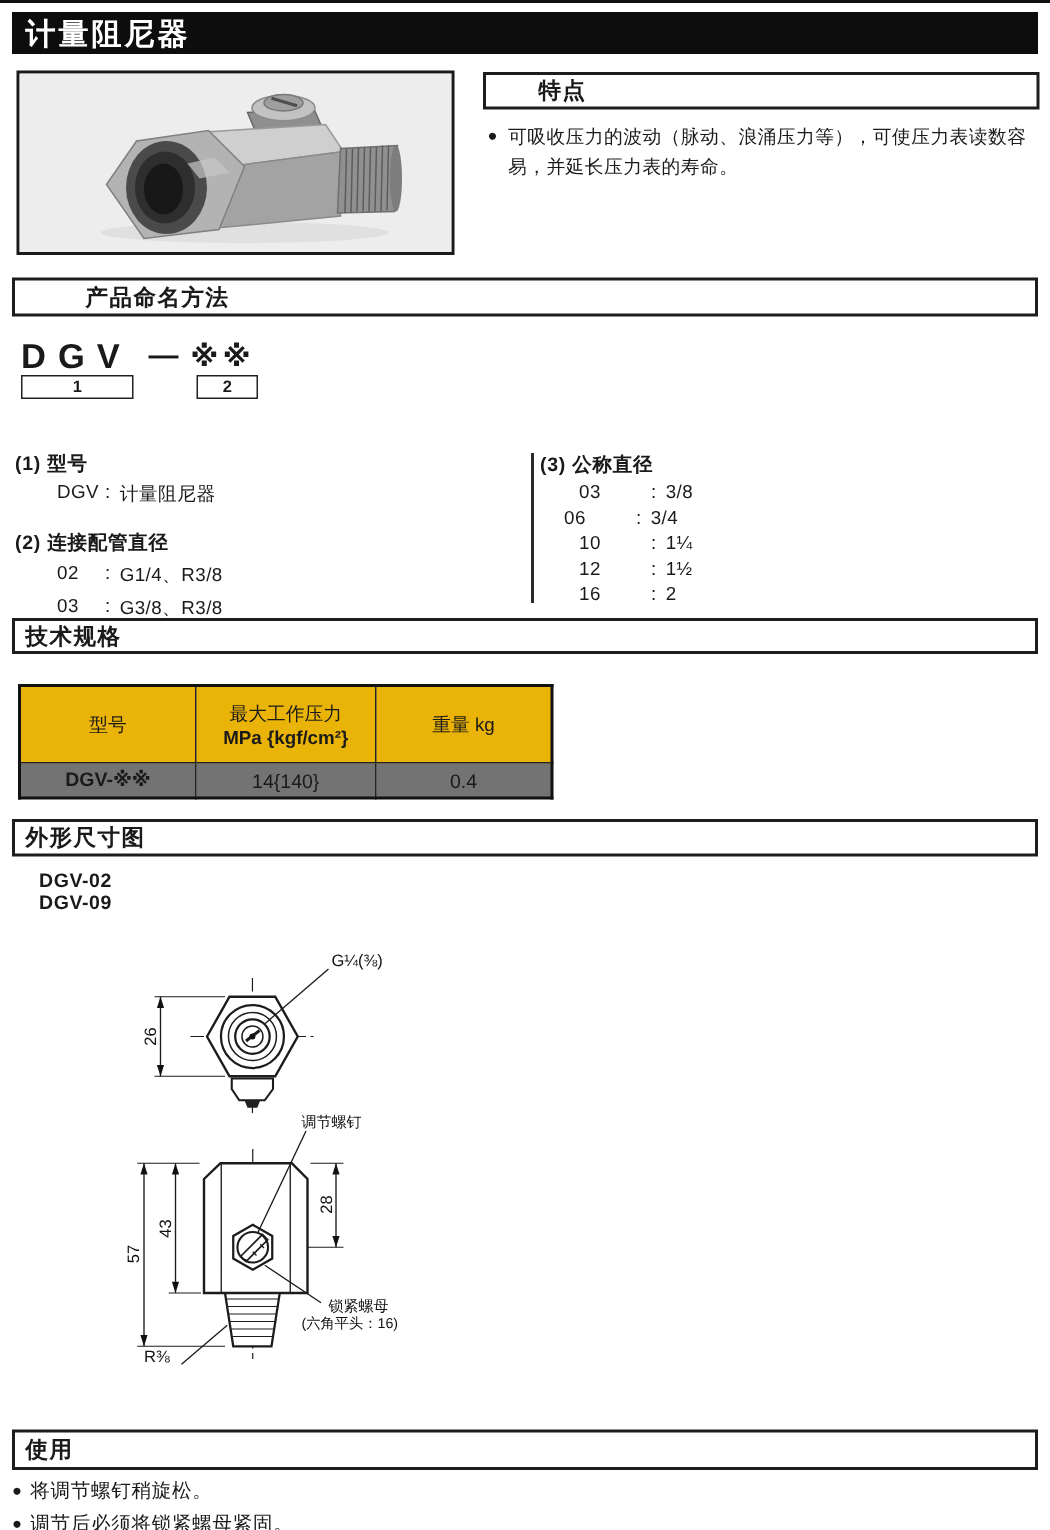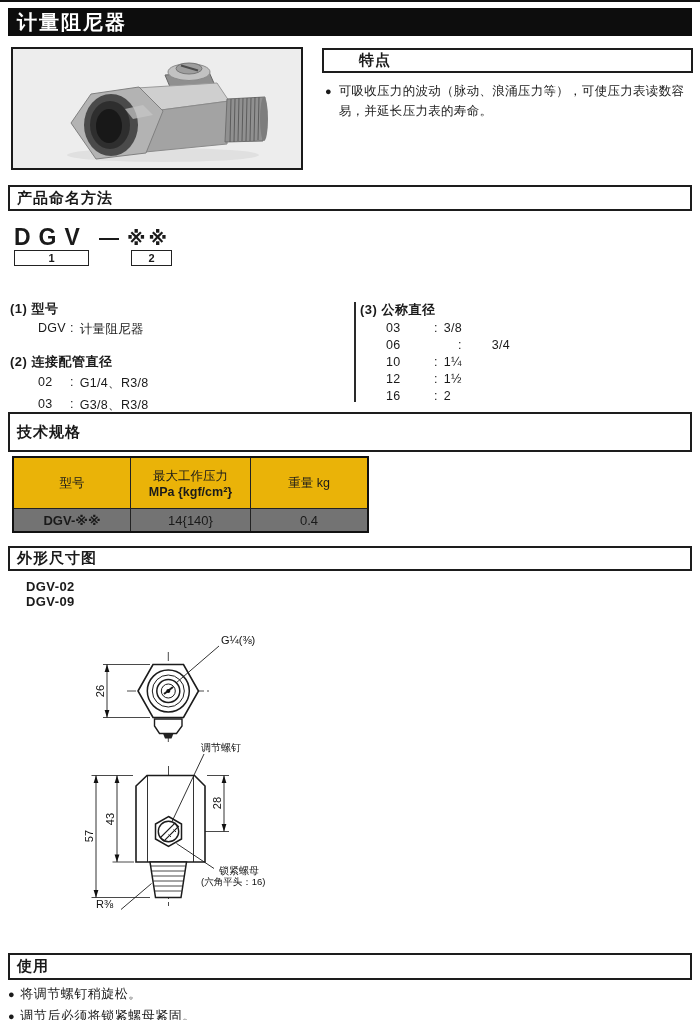--- a/index.html
+++ b/index.html
@@ -19,37 +19,37 @@
   .sec-box{border:2px solid #1d1d1d;background:#fff;display:flex;align-items:center;box-sizing:border-box;}
   .sec-box span{font-size:15px;font-weight:bold;letter-spacing:1px;padding-left:7px;}
   
   .photo-frame{left:11px;top:47px;width:292px;height:123px;border:2px solid #1a1a1a;box-sizing:border-box;background:#ededed;}
   
   .feat-box{left:322px;top:48px;width:371px;height:25px;padding-left:28px;}
   .feat-bullet{left:325px;top:82px;width:368px;display:flex;}
   .feat-bullet .dot{font-size:11px;line-height:19px;margin-right:7px;}
   .feat-bullet .txt{font-size:12.5px;line-height:19.5px;letter-spacing:0.3px;}
   
-  .naming-box{left:8px;top:185px;width:684px;height:26px;}
+  .naming-box{left:8px;top:185px;width:684px;height:26px;padding-left:40px;}
   .code-prefix{left:14px;top:224px;font-size:23px;font-weight:bold;letter-spacing:8px;}
   .code-dash{left:99px;top:226px;font-size:20px;font-weight:bold;}
   .code-suffix{left:127px;top:227px;font-size:19px;font-weight:bold;letter-spacing:3px;}
   .code-box{border:1.5px solid #222;display:flex;align-items:center;justify-content:center;
     font-size:11px;font-weight:bold;box-sizing:border-box;}
   .code-box1{left:14px;top:250px;width:75px;height:16px;}
   .code-box2{left:131px;top:250px;width:41px;height:16px;}
   .col-label{font-size:13px;font-weight:bold;letter-spacing:0.5px;}
   .nrow{display:flex;font-size:12.5px;letter-spacing:0.3px;}
   .nrow .c{display:inline-block;}
   .col12 .c{width:32px;}
   .col3 .c{width:48px;}
   .nrow .s{margin-right:6px;}
   .vdivider{left:354px;top:302px;width:2px;height:100px;background:#2a2a2a;}
   
-  .specs-box{left:8px;top:412px;width:684px;height:40px;}
+  .specs-box{left:8px;top:412px;width:684px;height:24px;}
   table.spec{position:absolute;left:12px;top:456px;border-collapse:collapse;table-layout:fixed;}
   table.spec td{border:1.5px solid #222;text-align:center;vertical-align:middle;padding:0;}
   table.spec{border:2px solid #111;}
   tr.hd td{background:#eab308;height:50px;font-size:12.5px;}
   tr.bd td{background:#737373;height:22px;font-size:13px;}
   .hd .l2{font-weight:bold;font-size:12.5px;}
   .model-cell{font-weight:bold;}
   
   .dims-box{left:8px;top:546px;width:684px;height:25px;}
   .model-list{left:26px;top:579px;font-size:13px;font-weight:600;line-height:15px;letter-spacing:0.4px;}
@@ -144,21 +144,21 @@
   <span>G3/8、R3/8</span>
 </div>
 
 <div class="abs vdivider"></div>
 <span class="abs col-label" style="left:360px;top:301px;">(3) 公称直径</span>
 <div class="abs nrow col3" style="left:386px;top:321px;">
   <span class="c">03</span>
   <span class="s">:</span>
   <span>3/8</span>
 </div>
-<div class="abs nrow col3" style="left:386px;top:338px;gap:24px;">
+<div class="abs nrow col3" style="left:376px;top:338px;">
   <span class="c">06</span>
   <span class="s">:</span>
   <span>3/4</span>
 </div>
 <div class="abs nrow col3" style="left:386px;top:355px;">
   <span class="c">10</span>
   <span class="s">:</span>
   <span>1¼</span>
 </div>
 <div class="abs nrow col3" style="left:386px;top:372px;align-items:center;">

